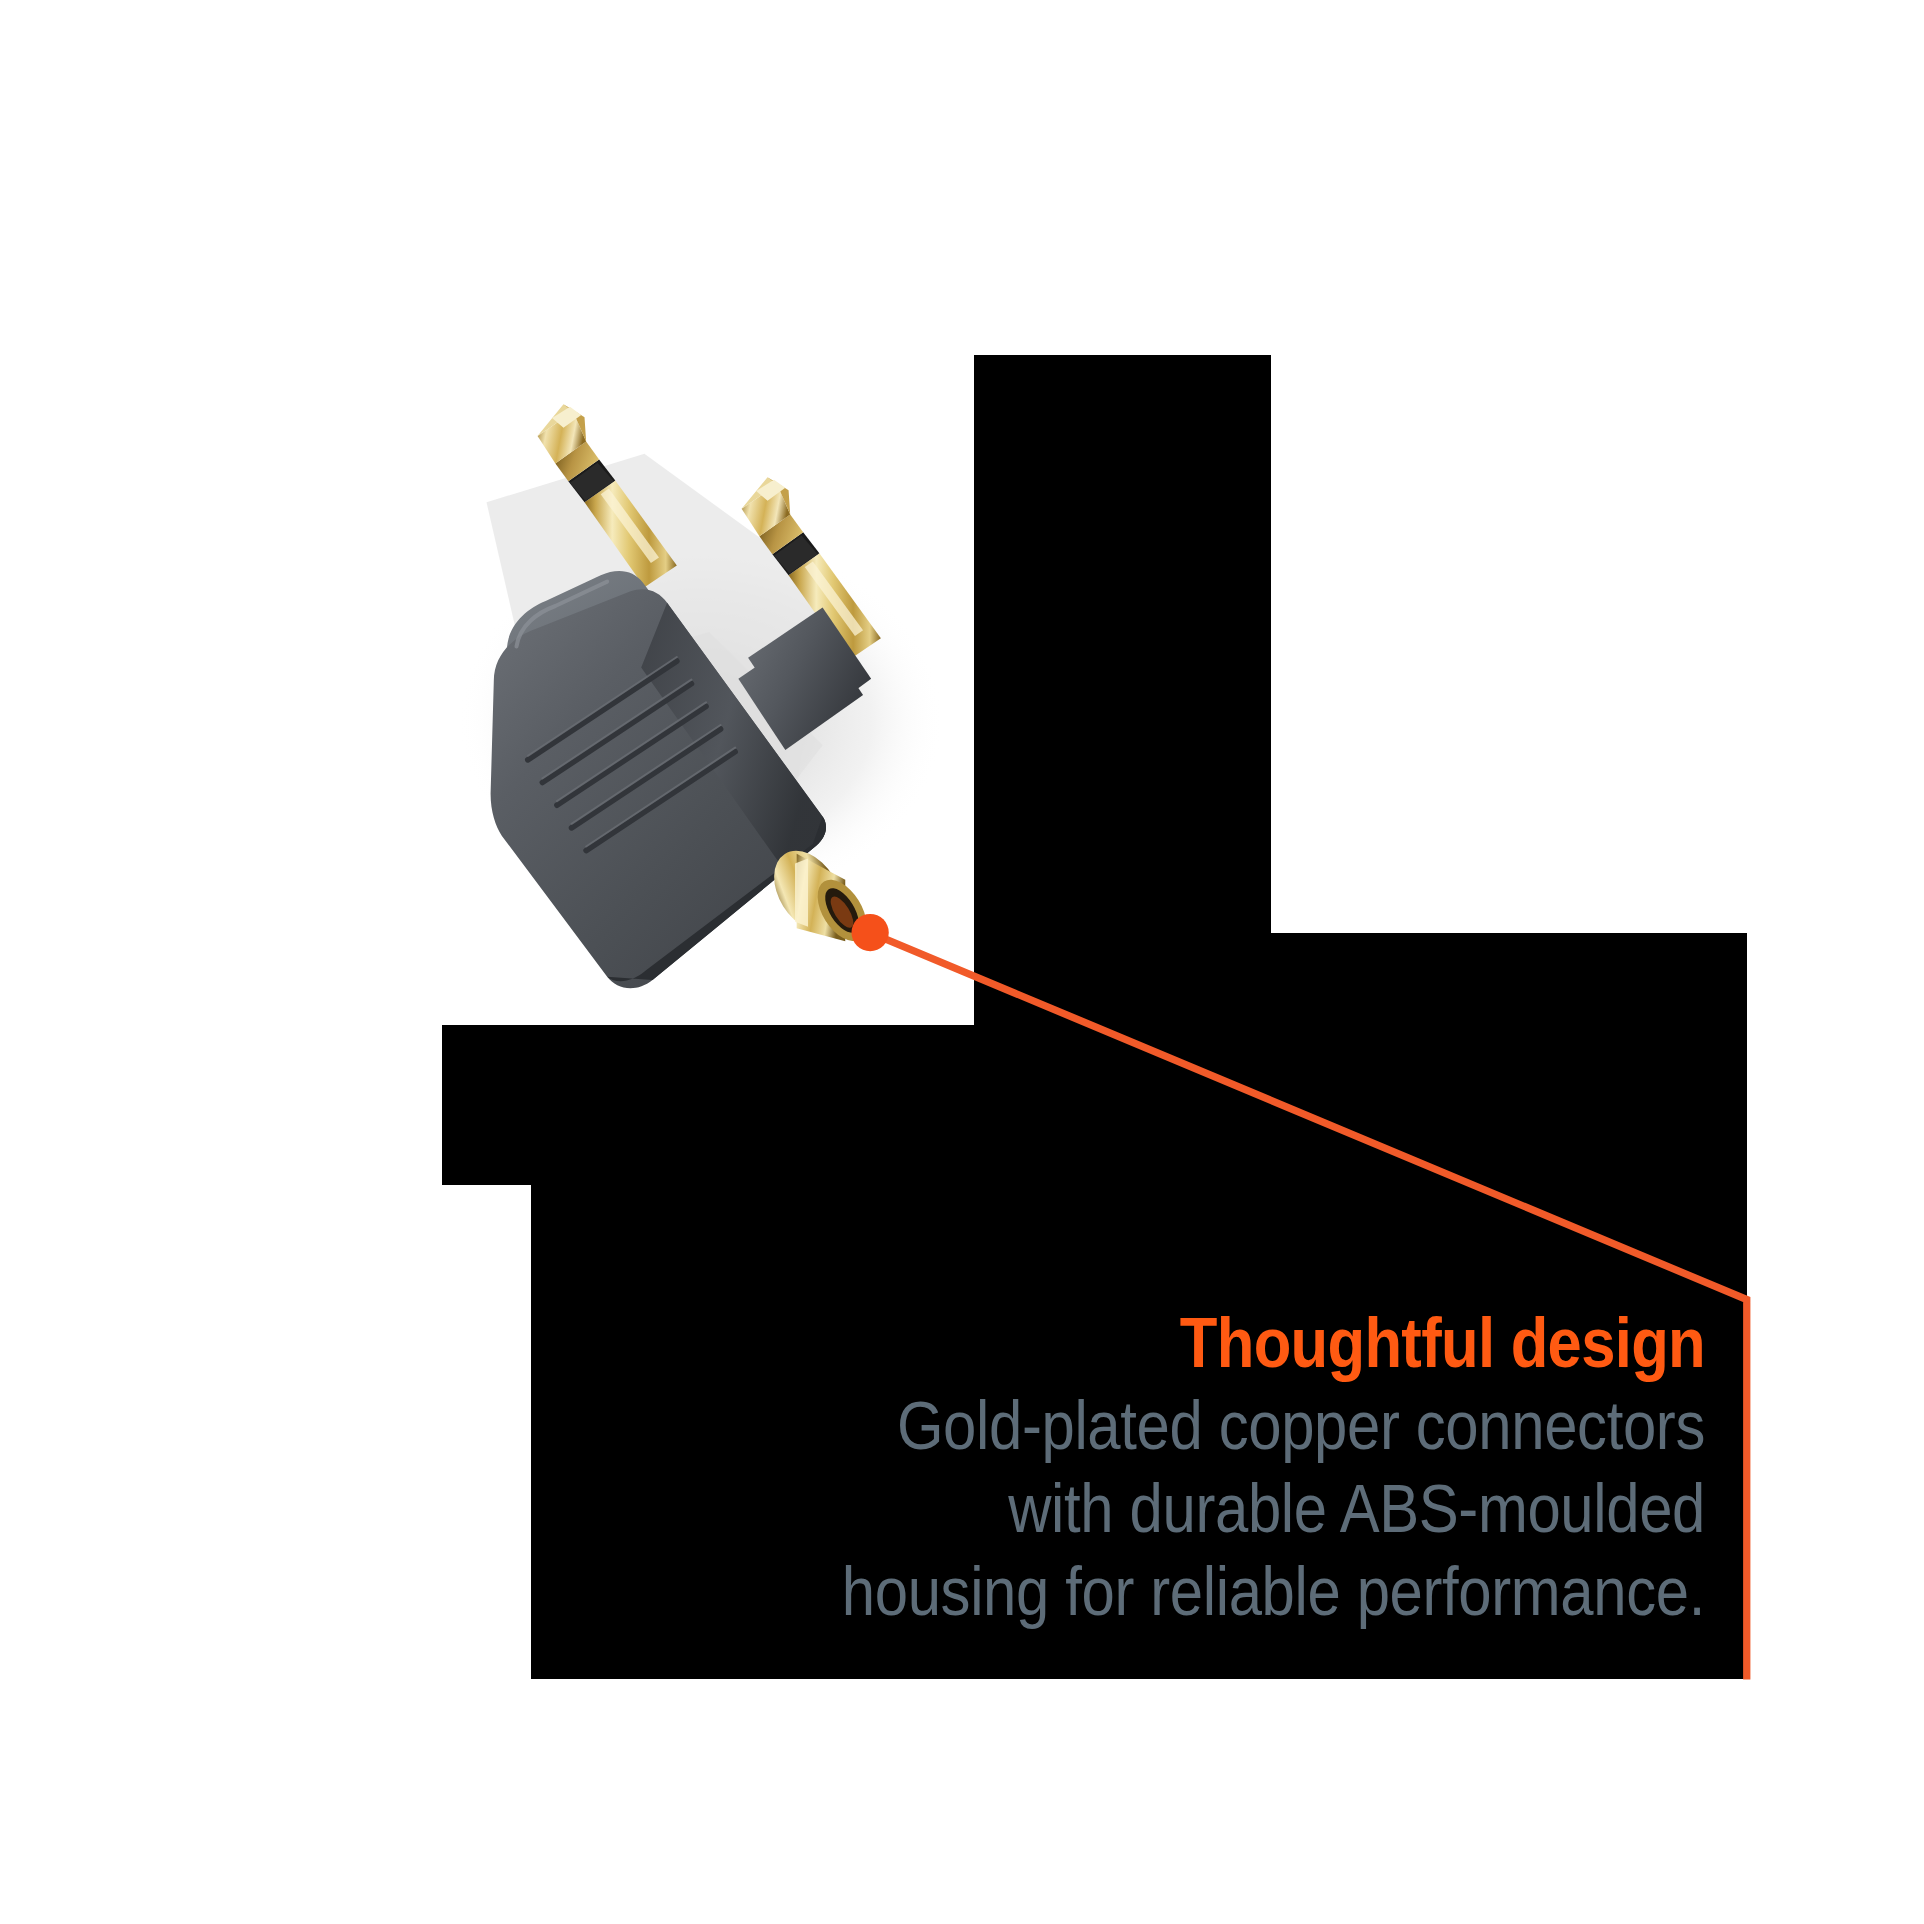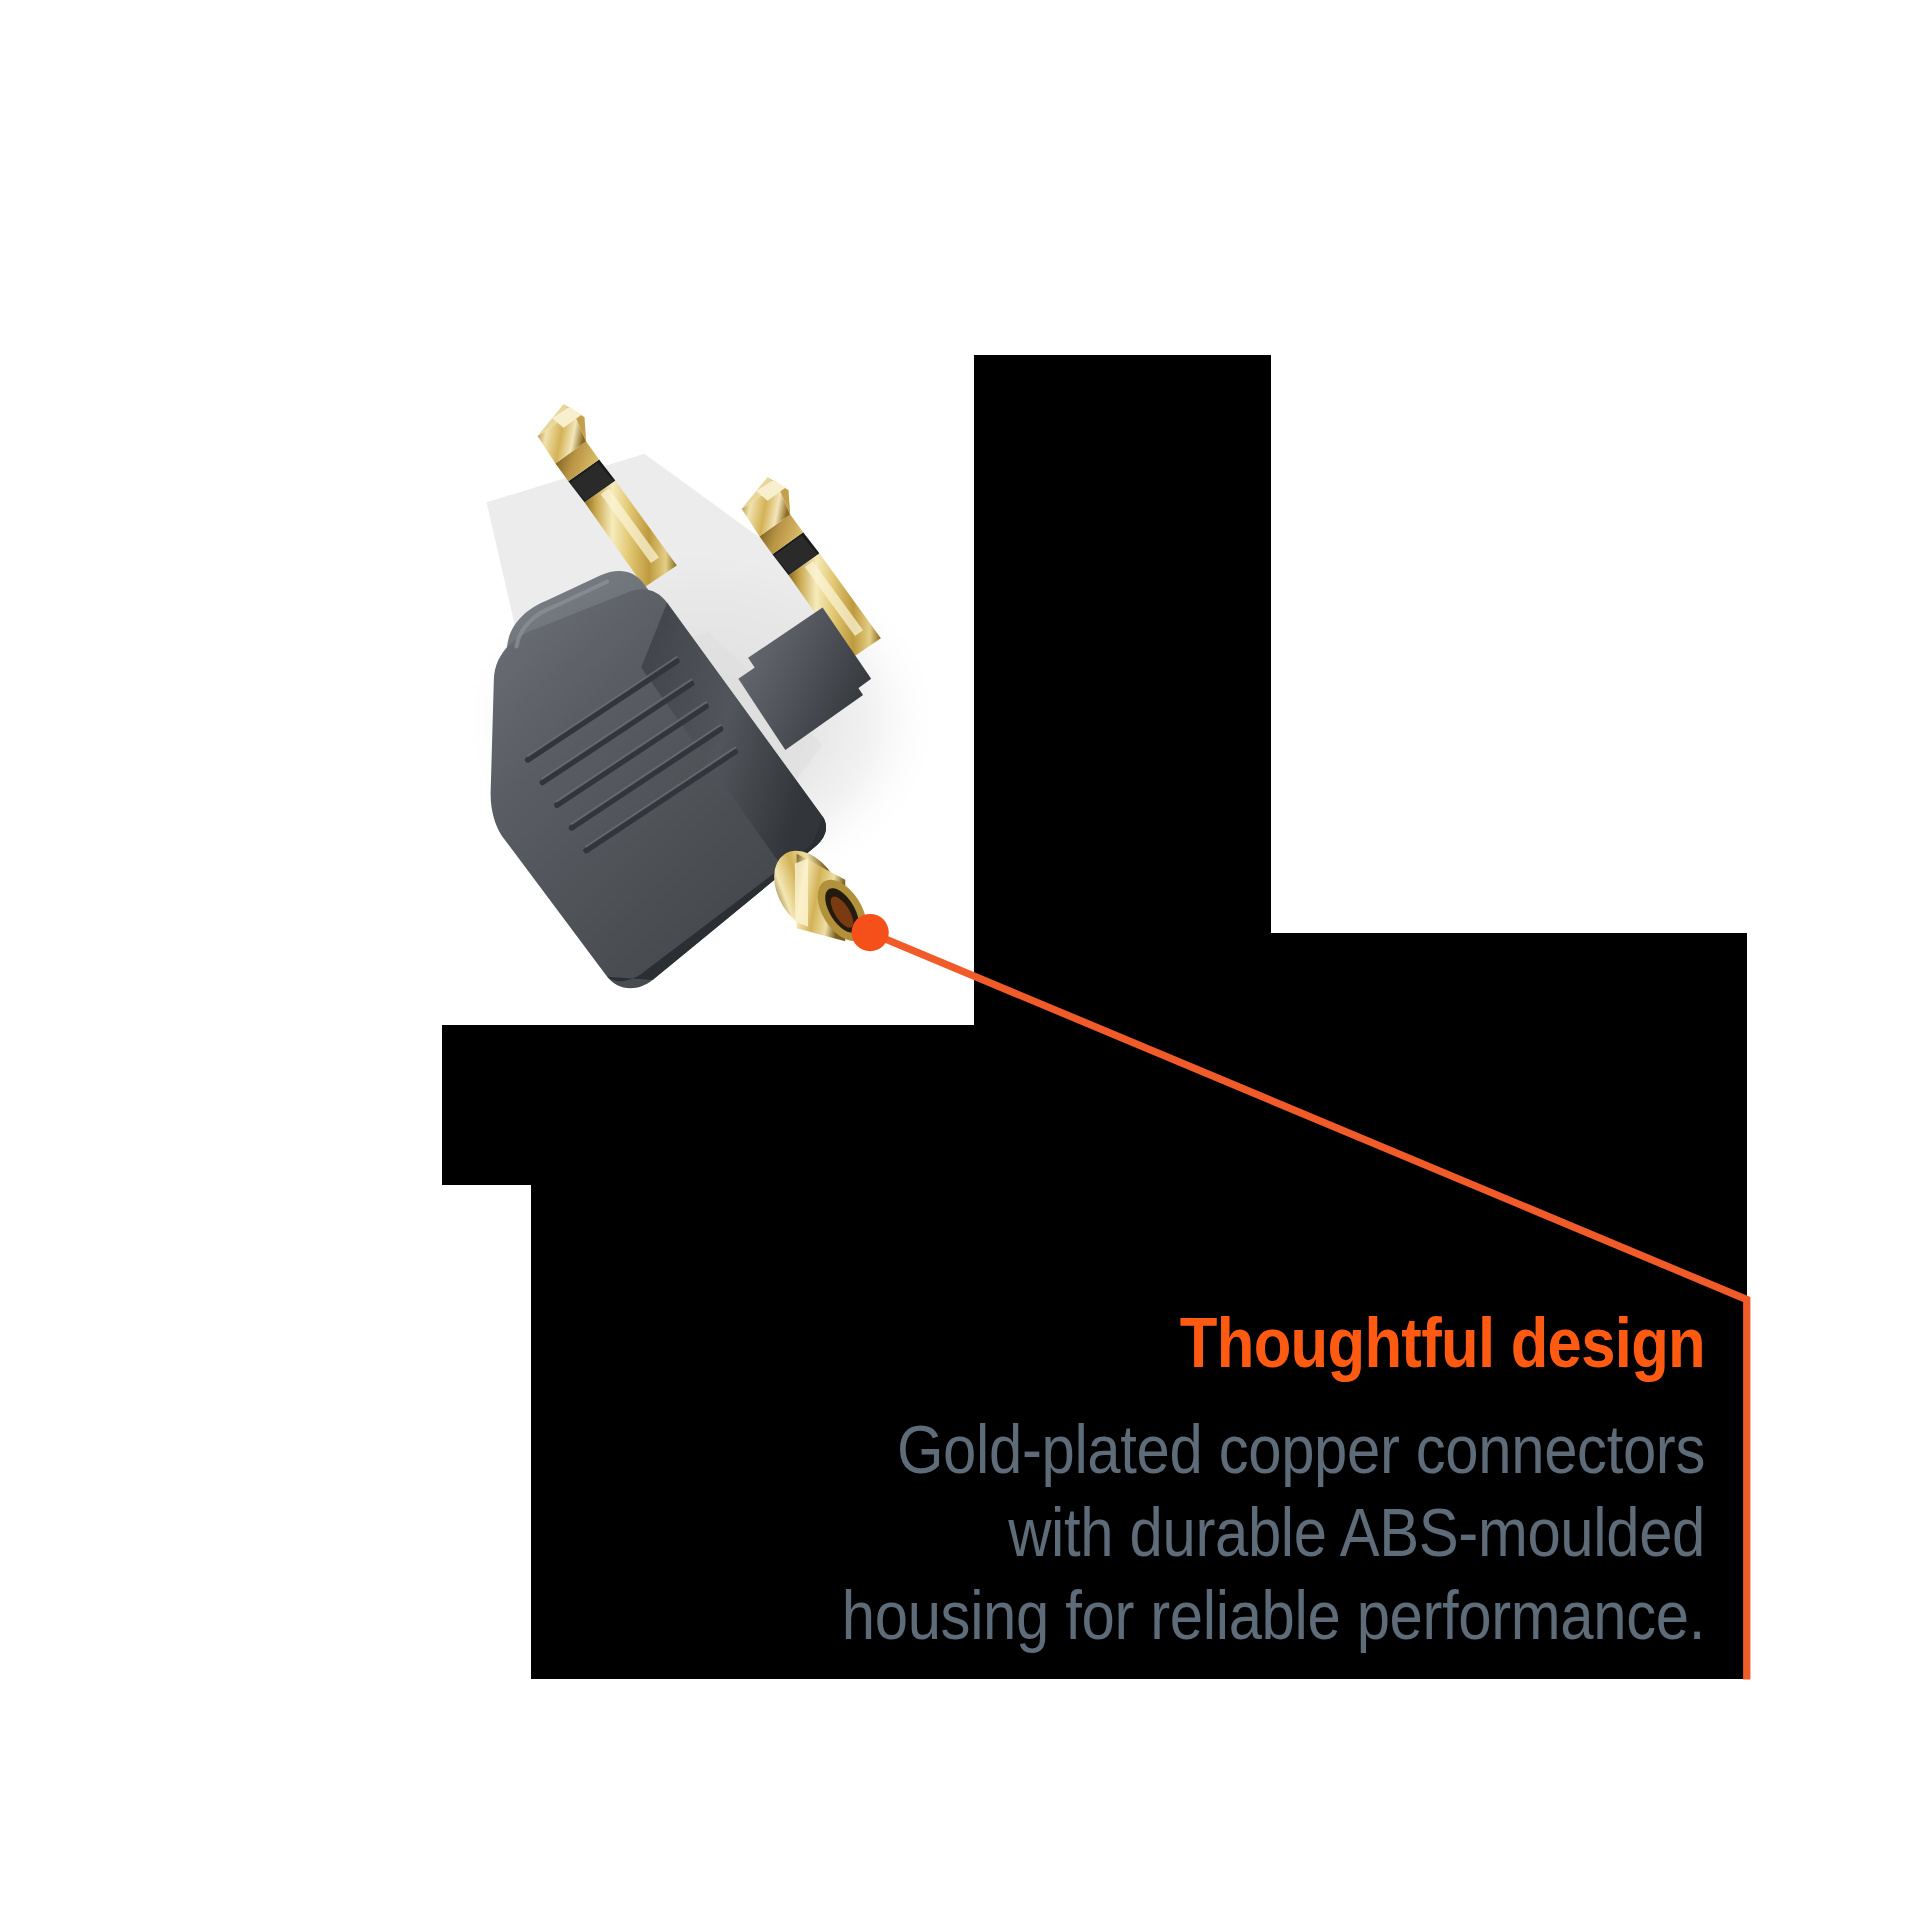--- a/index.html
+++ b/index.html
@@ -72,21 +72,21 @@
     font-family: "Liberation Sans", sans-serif;
     font-weight: normal;
     font-size: 68px;
     line-height: 83px;
     letter-spacing: -0.4px;
     color: #5D6C78;
     transform: scaleX(0.88);
     transform-origin: right center;
     white-space: nowrap;
   }
-  #desc-wrap { margin-top: 24px; }
+  #desc-wrap { }
 </style>
 </head>
 <body>
 
 <div id="stage">
 
   <div id="alpha-upper" class="alpha-block"></div>
   <div id="alpha-wide" class="alpha-block"></div>
   <div id="alpha-mid" class="alpha-block"></div>
   <div id="alpha-lower" class="alpha-block"></div>

